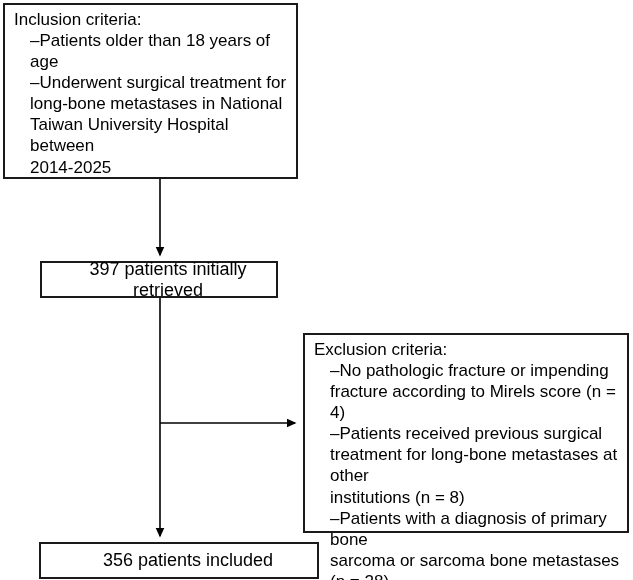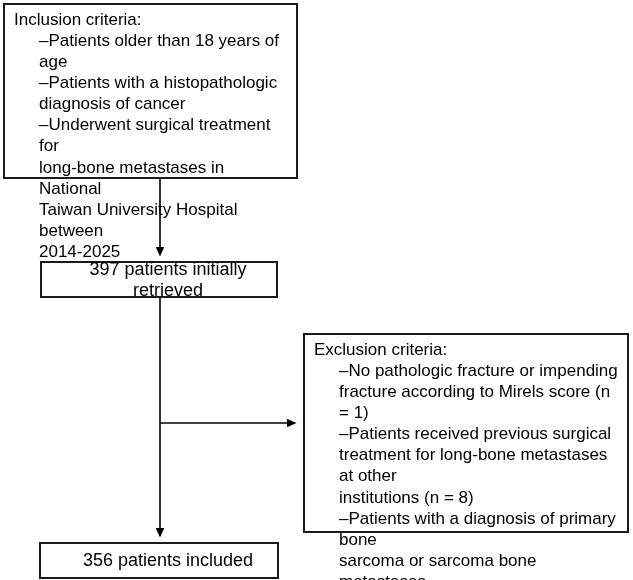--- a/index.html
+++ b/index.html
@@ -24,35 +24,35 @@
   }
   .criteria-box {
     font-size: 17px;
     line-height: 1.24;
     padding: 4px 6px 6px 9px;
   }
   .criteria-title {
     white-space: pre-line;
   }
   .criteria-item {
-    margin-left: 25px;
+    margin-left: 16px;
     white-space: pre-line;
   }
   .center-box {
     display: flex;
     align-items: center;
     justify-content: center;
     text-align: center;
     font-size: 18px;
     padding-left: 18px;
   }
   .inclusion-box { left: 3px;   top: 3px;   width: 295px; height: 176px; }
   .retrieved-box { left: 40px;  top: 261px; width: 238px; height: 37px; }
   .exclusion-box { left: 303px; top: 333px; width: 326px; height: 200px; }
-  .included-box  { left: 39px;  top: 542px; width: 240px; height: 37px; }
+  .included-box  { left: 39px;  top: 542px; width: 280px; height: 37px; }
   svg.arrows {
     position: absolute;
     left: 0;
     top: 0;
     width: 633px;
     height: 580px;
     pointer-events: none;
   }
 </style>
 </head>
@@ -67,36 +67,34 @@
       </marker>
     </defs>
     <line x1="160" y1="179" x2="160" y2="255" stroke="#000000" stroke-width="1.6" marker-end="url(#ah)"></line>
     <line x1="160" y1="298" x2="160" y2="536" stroke="#000000" stroke-width="1.6" marker-end="url(#ah)"></line>
     <line x1="160" y1="423" x2="295" y2="423" stroke="#000000" stroke-width="1.6" marker-end="url(#ah)"></line>
   </svg>
 
   <div class="fbox criteria-box inclusion-box">
     <div class="criteria-title">Inclusion criteria:</div>
     <div class="criteria-item">–Patients older than 18 years of age</div>
-    <div class="criteria-item">–Patients with a histopathologic
-diagnosis of cancer</div>
     <div class="criteria-item">–Underwent surgical treatment for
 long-bone metastases in National
 Taiwan University Hospital between
 2014-2025</div>
   </div>
 
   <div class="fbox center-box retrieved-box">
     <span>397 patients initially retrieved</span>
   </div>
 
   <div class="fbox criteria-box exclusion-box">
     <div class="criteria-title">Exclusion criteria:</div>
     <div class="criteria-item">–No pathologic fracture or impending
-fracture according to Mirels score (n = 1)</div>
+fracture according to Mirels score (n = 4)</div>
     <div class="criteria-item">–Patients received previous surgical
 treatment for long-bone metastases at other
 institutions (n = 8)</div>
     <div class="criteria-item">–Patients with a diagnosis of primary bone
 sarcoma or sarcoma bone metastases
 (n = 28)</div>
   </div>
 
   <div class="fbox center-box included-box">
     <span>356 patients included</span>

